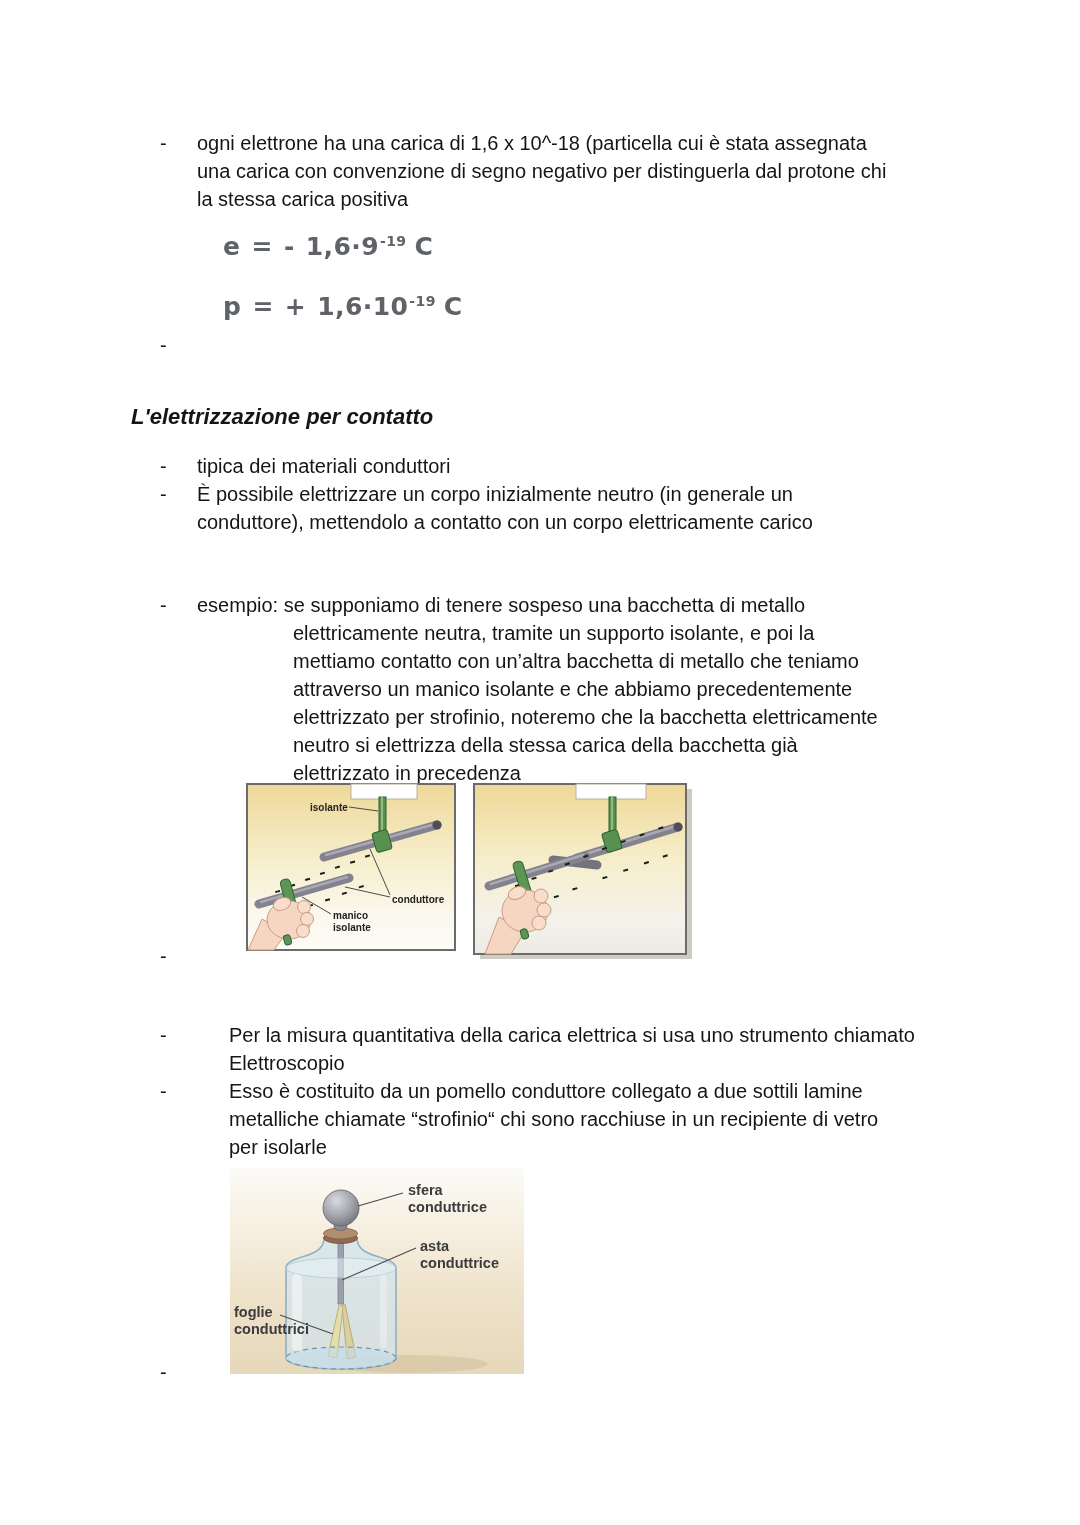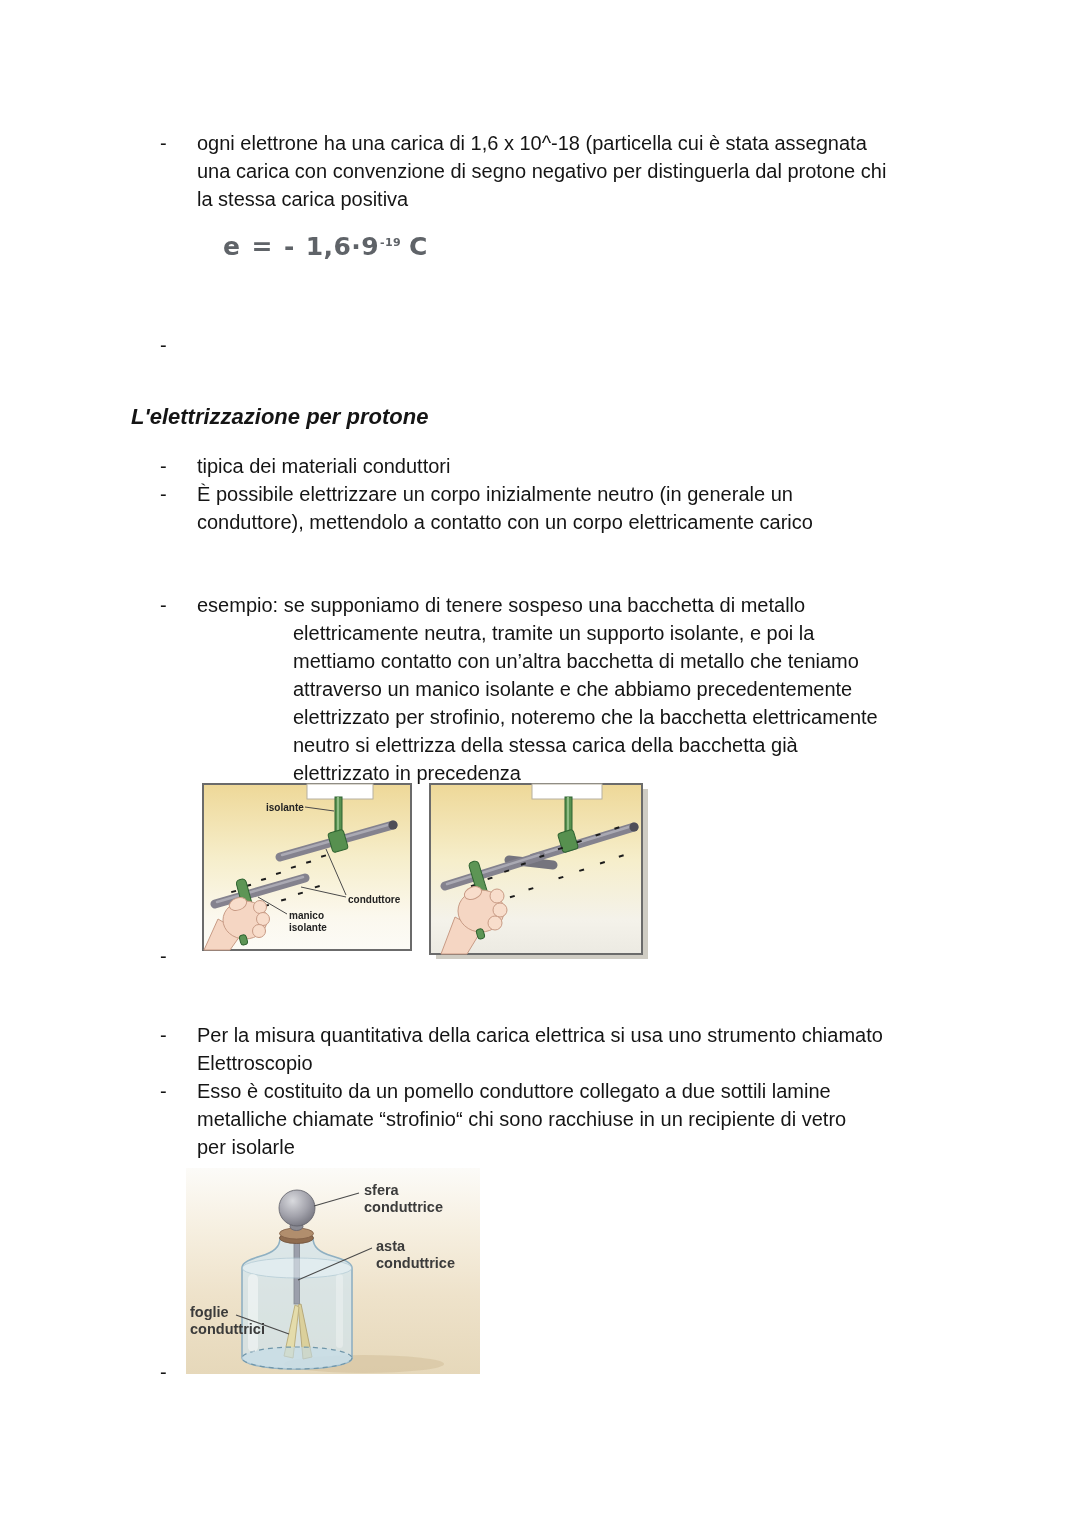--- a/index.html
+++ b/index.html
@@ -2,51 +2,52 @@
 <html><head>
 <meta charset="utf-8">
 <style>
   html,body{margin:0;padding:0;background:#ffffff;}
   .page{position:relative;width:1080px;height:1525px;background:#ffffff;overflow:hidden;
         font-family:"Liberation Sans",sans-serif;color:#151515;}
   .bullet{position:absolute;left:160px;display:flex;font-size:20px;line-height:28px;}
   .bullet .dash{flex:0 0 37px;width:37px;}
   .bullet .btxt{white-space:pre-line;}
   .hanging{padding-left:96px;text-indent:-96px;width:740px;}
-  .w770{width:770px;} .w790{width:790px;}
+  .w770{width:770px;} .w790{width:790px;margin-left:32px;}
   .lone-dash{position:absolute;left:160px;font-size:20px;line-height:28px;}
   .heading{position:absolute;left:131px;top:404px;font-size:22px;font-weight:bold;font-style:italic;}
   .formula{position:absolute;left:223px;font-family:"DejaVu Sans",sans-serif;font-size:25px;
            font-weight:600;color:#5f6368;letter-spacing:.4px;word-spacing:2px;}
-  .formula sup{font-size:11px;font-weight:600;margin-left:1px;}
+  .formula sup{font-size:14px;font-weight:600;margin-left:1px;}
   .formula .unit{margin-left:8px;}
-  .fig{position:absolute;}
+  .fig{position:absolute;margin-left:44px;}
   .fig svg{display:block;}
   .panel-shadow{box-shadow:6px 5px 0 -1px #cfccc3;}
   svg text{font-family:"Liberation Sans",sans-serif;}
   .plabel{font-size:10px;font-weight:600;fill:#222222;}
   .elabel{font-size:14.5px;font-weight:600;fill:#3b3b3b;}
 </style>
 </head>
 <body>
 
 <div class="page">
 
   <div class="bullet" style="top:129px">
     <span class="dash">-</span>
     <div class="btxt w770">ogni elettrone ha una carica di 1,6 x 10^-18 (particella cui è stata assegnata
 una carica con convenzione di segno negativo per distinguerla dal protone chi
 la stessa carica positiva</div>
   </div>
 
   <div class="formula" style="top:232px"><span>e = - 1,6·9</span><sup>-19</sup><span class="unit">C</span></div>
+  <div class="formula" style="top:292px"><span>p = + 1,6·10</span><sup>-19</sup><span class="unit">C</span></div>
 
   <div class="lone-dash" style="top:331px">-</div>
 
-  <div class="heading">L'elettrizzazione per protone</div>
+  <div class="heading">L'elettrizzazione per contatto</div>
 
   <div class="bullet" style="top:452px">
     <span class="dash">-</span>
     <div class="btxt" style="width:780px">tipica dei materiali conduttori</div>
   </div>
   <div class="bullet" style="top:480px">
     <span class="dash">-</span>
     <div class="btxt" style="width:780px">È possibile elettrizzare un corpo inizialmente neutro (in generale un
 conduttore), mettendolo a contatto con un corpo elettricamente carico</div>
   </div>

